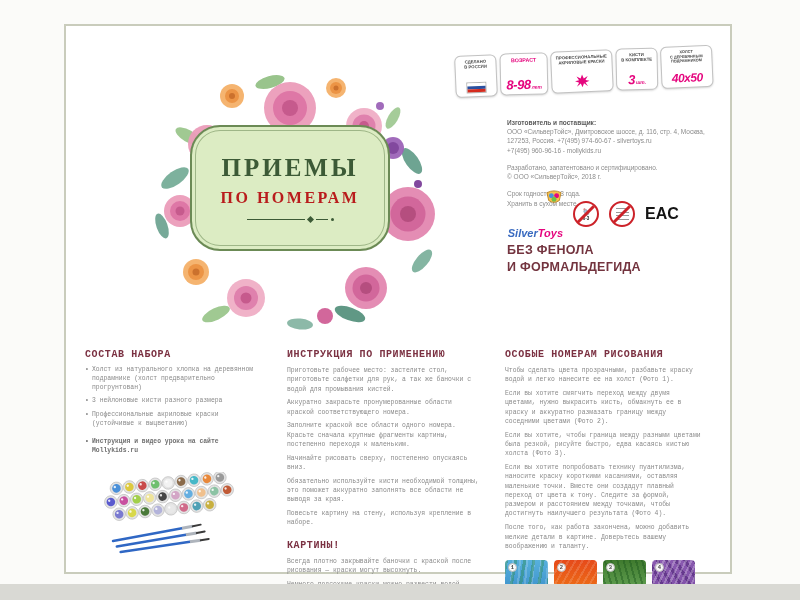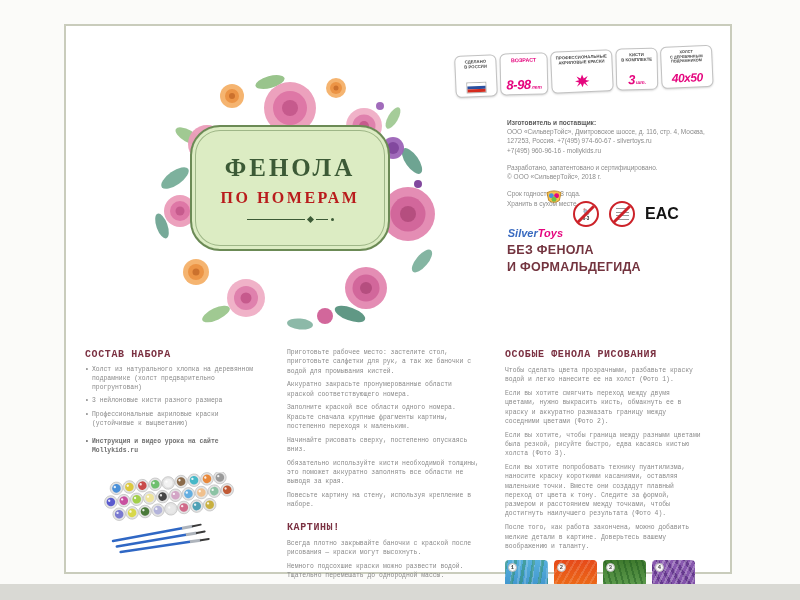--- a/index.html
+++ b/index.html
@@ -172,21 +172,21 @@
       </g>
 
       <g opacity=".95">
         <circle cx="243" cy="82" r="11" fill="#9c64b8"></circle>
           <circle cx="243" cy="82" r="6" fill="#7c3f99"></circle>
         <circle cx="230" cy="40" r="4" fill="#9c64b8"></circle>
         <circle cx="268" cy="118" r="4" fill="#7c3f99"></circle>
       </g>
     </svg>
     <div class="brand-badge">
-      <div class="bb-line1">ФЕНОЛА</div>
+      <div class="bb-line1">ПРИЕМЫ</div>
       <div class="bb-line2">ПО НОМЕРАМ</div>
       <div class="bb-divider">
         <i class="l1"></i>
           <i class="dmd"></i>
           <i class="l2"></i>
           <i class="dot"></i>
       </div>
     </div>
   </div>
 
@@ -391,35 +391,36 @@
         <line x1="93" y1="66" x2="104" y2="65.7" stroke="#aeb4bc" stroke-width="3"></line>
         <line x1="104" y1="65.7" x2="112" y2="65.4" stroke="#3a3a3a" stroke-width="2" stroke-linecap="round"></line>
         <line x1="26" y1="74" x2="96" y2="73.5" stroke="#2f67c4" stroke-width="2.6" stroke-linecap="round"></line>
         <line x1="96" y1="73.5" x2="107" y2="73.4" stroke="#aeb4bc" stroke-width="3"></line>
         <line x1="107" y1="73.4" x2="115" y2="73.3" stroke="#3a3a3a" stroke-width="2" stroke-linecap="round"></line>
       </g>
     </svg>
   </div>
 
   <div class="col col2">
+    <h3 class="sec">ИНСТРУКЦИЯ ПО ПРИМЕНЕНИЮ</h3>
     <p class="body">Приготовьте рабочее место: застелите стол, приготовьте салфетки для рук, а так же баночки с водой для промывания кистей.</p>
     <p class="body">Аккуратно закрасьте пронумерованные области краской соответствующего номера.</p>
     <p class="body">Заполните краской все области одного номера. Красьте сначала крупные фрагменты картины, постепенно переходя к маленьким.</p>
     <p class="body">Начинайте рисовать сверху, постепенно опускаясь вниз.</p>
     <p class="body">Обязательно используйте кисти необходимой толщины, это поможет аккуратно заполнять все области не выводя за края.</p>
     <p class="body">Повесьте картину на стену, используя крепление в наборе.</p>
     <h3 class="sec mt">КАРТИНЫ!</h3>
     <p class="body">Всегда плотно закрывайте баночки с краской после рисования — краски могут высохнуть.</p>
     <p class="body">Немного подсохшие краски можно развести водой. Тщательно перемешать до однородной массы.</p>
     <p class="body">Если при рисовании была допущена ошибка, то дождитесь полного высыхания краски (24 часа) и поверх нанесите нужный оттенок.</p>
 
   </div>
 
   <div class="col col3">
-    <h3 class="sec">ОСОБЫЕ ФЕНОЛА РИСОВАНИЯ</h3>
+    <h3 class="sec">ОСОБЫЕ НОМЕРАМ РИСОВАНИЯ</h3>
     <p class="body">Чтобы сделать цвета прозрачными, разбавьте краску водой и легко нанесите ее на холст (Фото 1).</p>
     <p class="body">Если вы хотите смягчить переход между двумя цветами, нужно выкрасить кисть, обмакнуть ее в краску и аккуратно размазать границу между соседними цветами (Фото 2).</p>
     <p class="body">Если вы хотите, чтобы граница между разными цветами была резкой, рисуйте быстро, едва касаясь кистью холста (Фото 3).</p>
     <p class="body">Если вы хотите попробовать технику пуантилизма, наносите краску короткими касаниями, оставляя маленькие точки. Вместе они создадут плавный переход от цвета к тону. Следите за формой, размером и расстоянием между точками, чтобы достигнуть наилучшего результата (Фото 4).</p>
     <p class="body">После того, как работа закончена, можно добавить мелкие детали в картине. Доверьтесь вашему воображению и таланту.</p>
     <div class="photos">
       <div class="photo ph1">
         <span class="pnum">1</span>
       </div>
       <div class="photo ph2">

